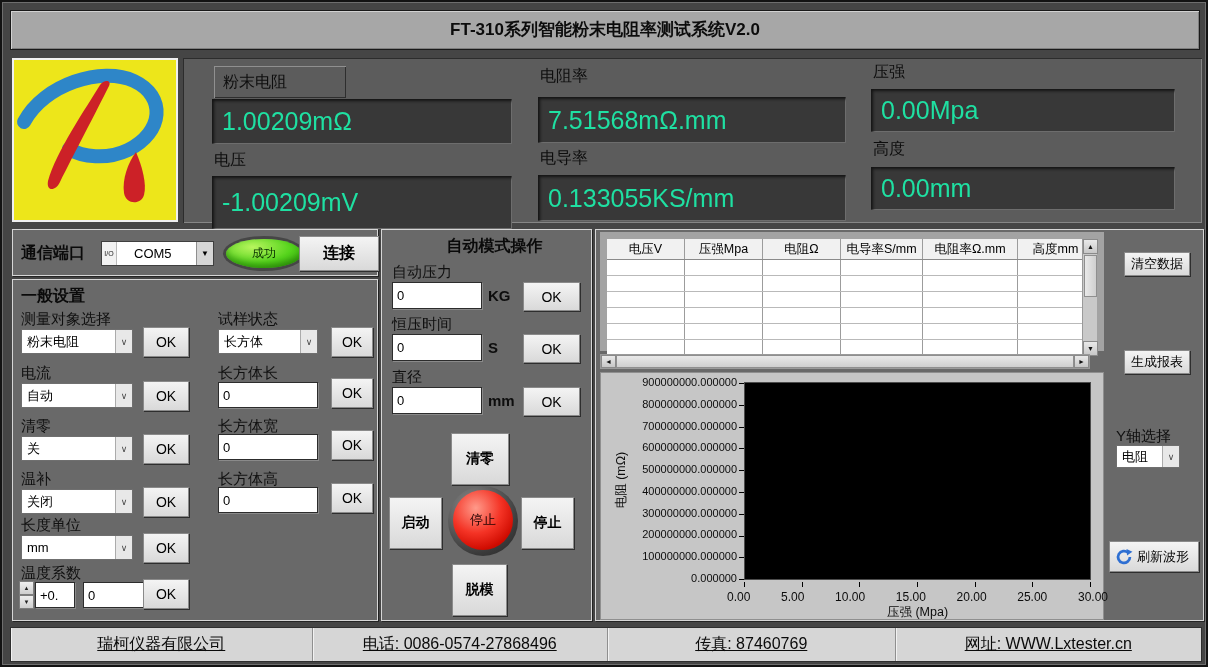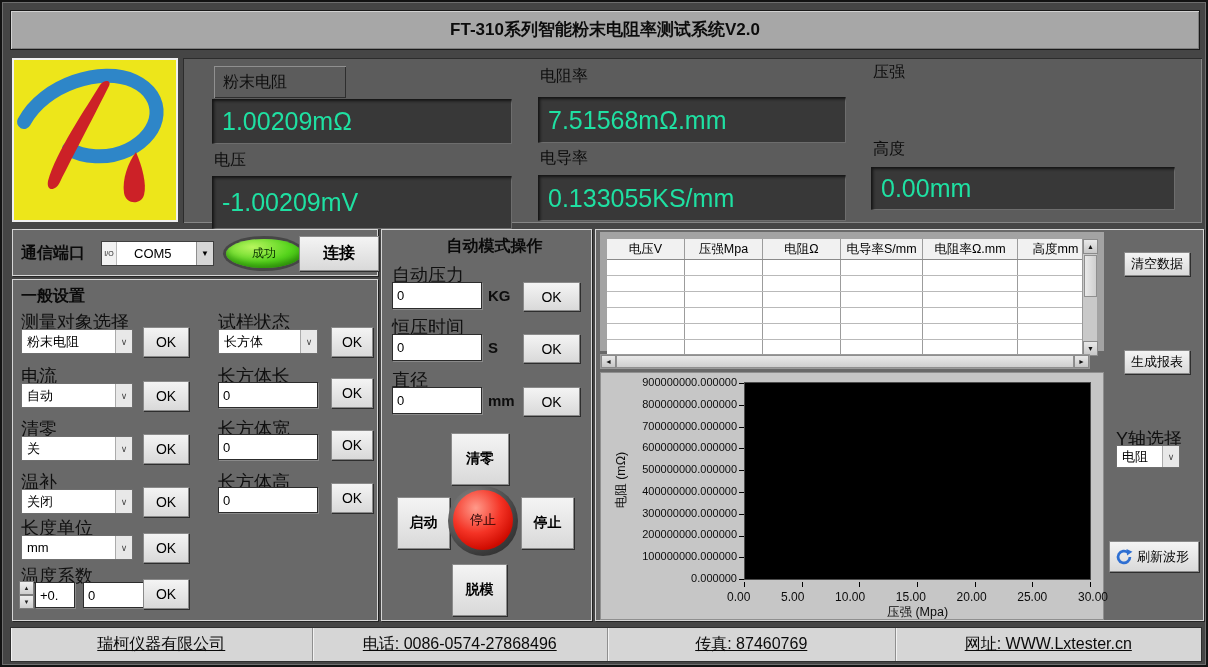--- a/index.html
+++ b/index.html
@@ -21,21 +21,21 @@
               box-shadow: inset 1px 1px 0 #2c2c2c, inset -1px -1px 0 #868686; }
   .dlbl { position:absolute; font-size:16px; color:#0d0d0d; }
   .tab  { position:absolute; background:#5c5c5c; box-shadow: inset 1px 1px 0 #909090, inset -1px -1px 0 #2e2e2e;
           padding-left:9px; font-size:16px; color:#0d0d0d; line-height:32px; }
   .val  { position:absolute; background:#383838; color:#1FE0A2; font-size:25px;
           box-shadow: inset 2px 2px 3px rgba(0,0,0,.65), inset -1px -1px 0 #707070;
           display:flex; align-items:center; padding-left:10px; white-space:nowrap; }
 
   
   .panel { background:#696969; border:1px solid #d6d6d6; box-shadow: 1px 1px 0 #242424; }
-  .lbl13 { position:absolute; font-size:18px; color:#101010; white-space:nowrap; }
+  .lbl13 { position:absolute; font-size:15px; color:#101010; white-space:nowrap; }
   .sel { position:absolute; background:#fff; border:1px solid #6f6f6f; display:flex; align-items:stretch; font-size:13px; color:#000;gap:12px; }
   .sel .txt { flex:1; display:flex; align-items:center; padding-left:5px; white-space:nowrap; overflow:hidden; }
   .sel .chev { width:17px; background:#e8e8e8; border-left:1px solid #ababab; display:flex; align-items:center; justify-content:center; font-size:9px; color:#444; }
   .inp { position:absolute; background:#fff; border:1px solid #2c2c2c; font-size:13px; color:#000;
          display:flex; align-items:center; padding-left:4px; box-shadow:1px 1px 0 #8a8a8a; }
   .btn { position:absolute; background:linear-gradient(#f4f4f4,#d9d9d9); border:1px solid #8a8a8a;
          box-shadow:1px 1px 0 #2e2e2e; color:#000; display:flex; align-items:center; justify-content:center;
          font-size:14px; cursor:default; }
   .btn.bold { font-weight:bold; }
 
@@ -137,20 +137,21 @@
     <div class="val" style="left:29px; top:41px; width:300px; height:45px;">1.00209mΩ</div>
     <div class="dlbl" style="left:31px; top:92px;">电压</div>
     <div class="val" style="left:29px; top:118px; width:300px; height:53px;">-1.00209mV</div>
 
     <div class="dlbl" style="left:357px; top:8px;">电阻率</div>
     <div class="val" style="left:355px; top:39px; width:308px; height:46px;">7.51568mΩ.mm</div>
     <div class="dlbl" style="left:357px; top:90px;">电导率</div>
     <div class="val" style="left:355px; top:117px; width:308px; height:46px;">0.133055KS/mm</div>
 
     <div class="dlbl" style="left:690px; top:4px;">压强</div>
+    <div class="val" style="left:688px; top:31px; width:304px; height:43px;">0.00Mpa</div>
     <div class="dlbl" style="left:690px; top:81px;">高度</div>
     <div class="val" style="left:688px; top:109px; width:304px; height:43px;">0.00mm</div>
   </div>
 
   <div id="comm" class="abs panel">
     <div id="comm-label" class="abs">通信端口</div>
     <div id="comm-combo" class="sel">
       <span class="io">I/O</span>
       <span class="txt">COM5</span>
       <span class="chev">▼</span>
@@ -240,21 +241,21 @@
     <div class="inp" style="left:10px; top:104px; width:90px; height:27px;">0</div>
     <div class="unit" style="left:106px; top:104px; line-height:27px;">S</div>
     <div class="btn" style="left:141px; top:104px; width:57px; height:29px;">OK</div>
 
     <div class="lbl13" style="left:10px; top:138px;">直径</div>
     <div class="inp" style="left:10px; top:157px; width:90px; height:27px;">0</div>
     <div class="unit" style="left:106px; top:157px; line-height:27px;">mm</div>
     <div class="btn" style="left:141px; top:157px; width:57px; height:29px;">OK</div>
 
     <div class="btn bold" style="left:69px; top:203px; width:58px; height:52px;">清零</div>
-    <div class="btn bold" style="left:7px; top:267px; width:53px; height:52px;margin-left:8px;">启动</div>
+    <div class="btn bold" style="left:7px; top:267px; width:53px; height:52px;">启动</div>
     <div id="stop-bezel">
       <div id="stop-round">停止</div>
     </div>
     <div class="btn bold" style="left:139px; top:267px; width:53px; height:52px;">停止</div>
     <div class="btn bold" style="left:70px; top:334px; width:55px; height:52px;">脱模</div>
   </div>
 
   <div id="rightRegion" class="abs panel">
 
     <div id="dataTable">

